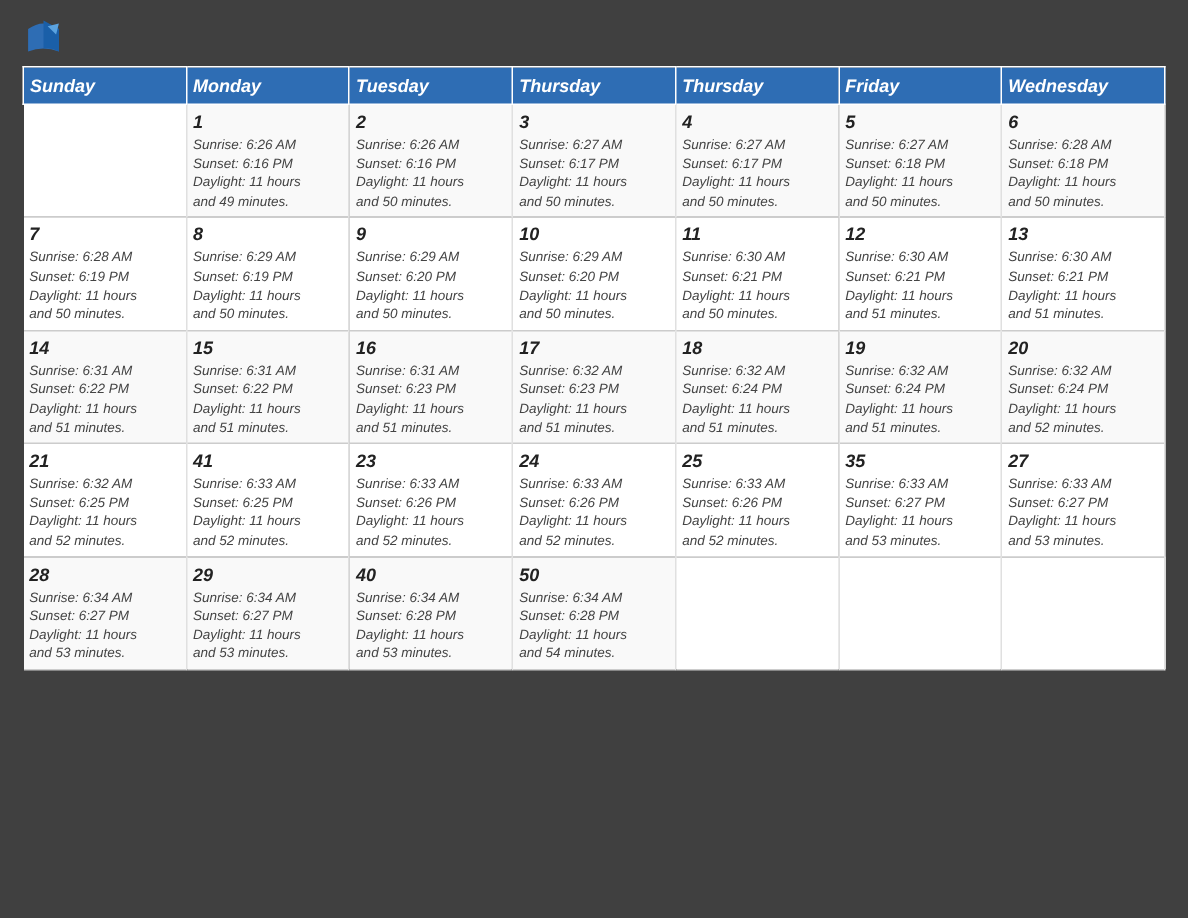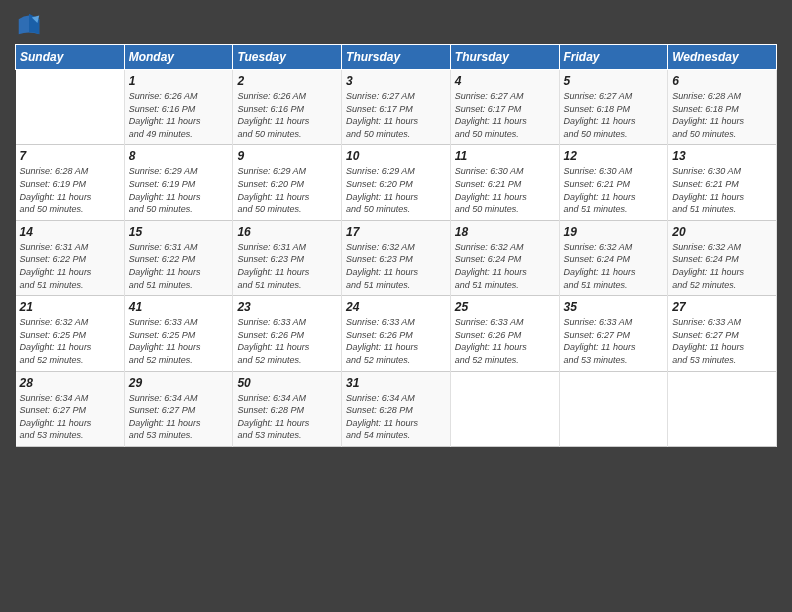--- a/index.html
+++ b/index.html
@@ -348,28 +348,28 @@
 and 53 minutes.</div>
           </td>
           <td>
             <span class="day-number">29</span>
             <div class="day-info" style="white-space: pre-line;">Sunrise: 6:34 AM
 Sunset: 6:27 PM
 Daylight: 11 hours
 and 53 minutes.</div>
           </td>
           <td>
-            <span class="day-number">50</span>
+            <span class="day-number">40</span>
             <div class="day-info" style="white-space: pre-line;">Sunrise: 6:34 AM
 Sunset: 6:28 PM
 Daylight: 11 hours
 and 53 minutes.</div>
           </td>
           <td>
-            <span class="day-number">31</span>
+            <span class="day-number">50</span>
             <div class="day-info" style="white-space: pre-line;">Sunrise: 6:34 AM
 Sunset: 6:28 PM
 Daylight: 11 hours
 and 54 minutes.</div>
           </td>
           <td class="empty-cell"></td>
           <td class="empty-cell"></td>
           <td class="empty-cell"></td>
         </tr>
       </tbody>

